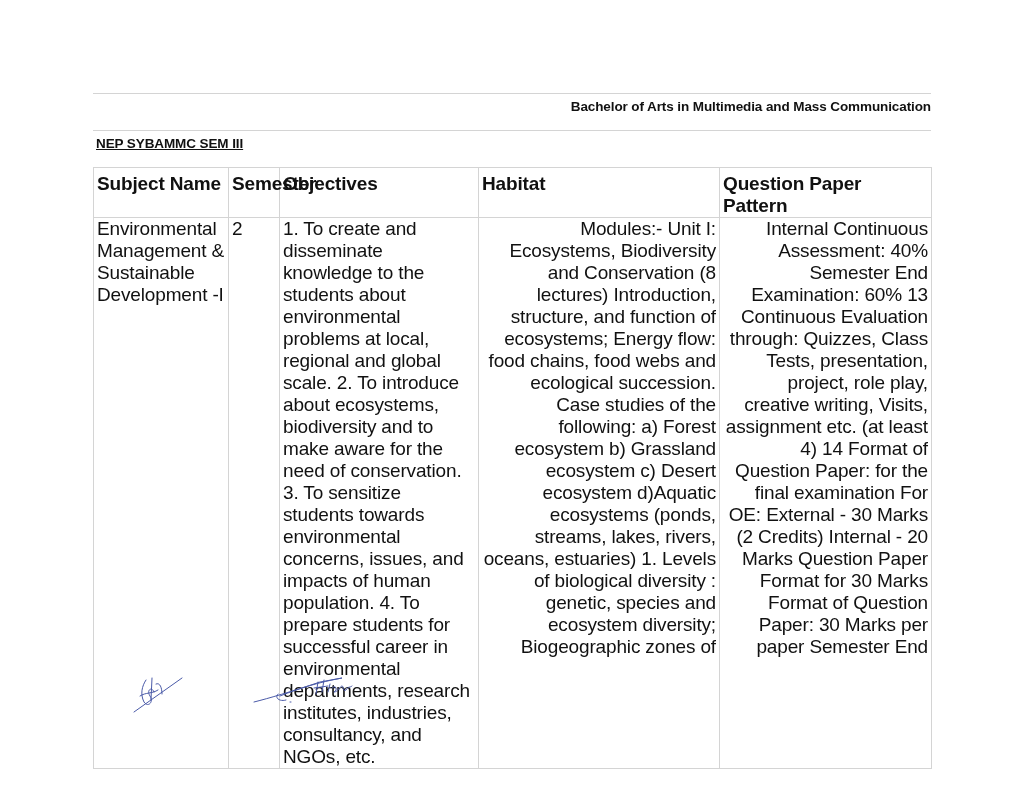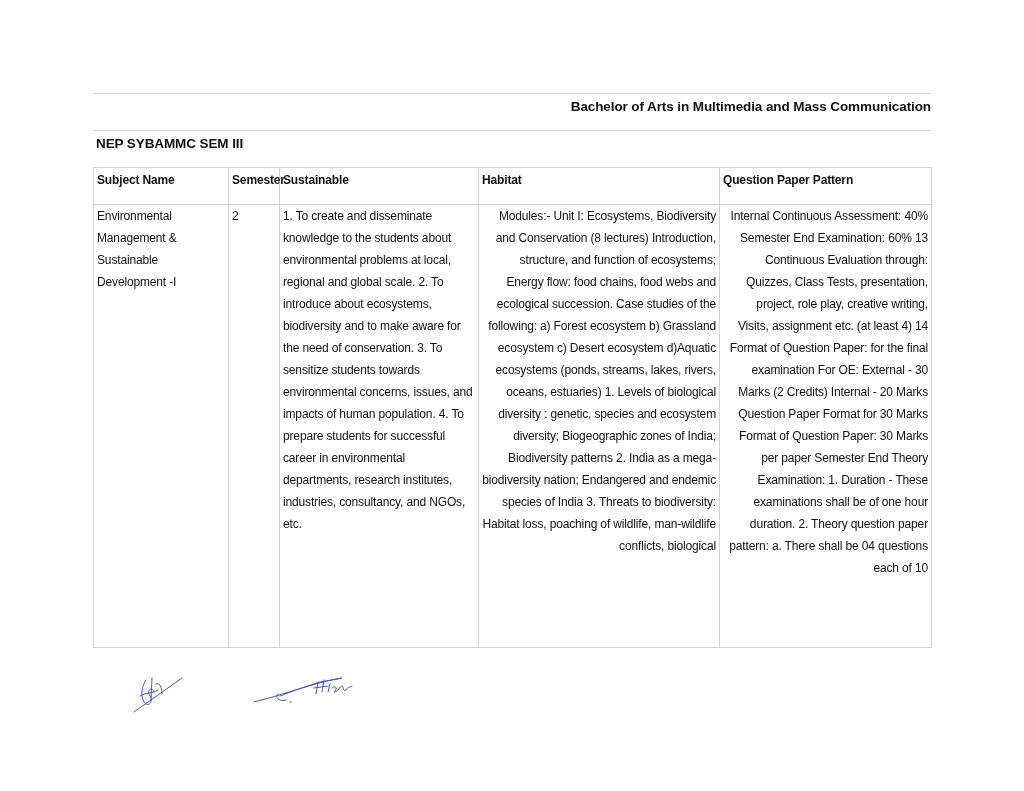--- a/index.html
+++ b/index.html
@@ -27,30 +27,30 @@
       height: 37px;
       border-top: 1px solid #d4d4d4;
       box-sizing: border-box;
       font-size: 13.5px;
       font-weight: bold;
       padding-left: 3px;
       padding-top: 5px;
       letter-spacing: -0.1px;
     }
     .banner-1 { top: 93px; text-align: right; }
-    .banner-2 { top: 130px; }
+    .banner-2 { top: 130px; text-decoration: underline; }
 
     table.syllabus {
       position: absolute;
       left: 93px;
       top: 167px;
       border-collapse: collapse;
       table-layout: fixed;
       width: 838px;
-      font-size: 12px;
+      font-size: 19px;
       letter-spacing: -0.15px;
       padding-left: 44px;
     }
     table.syllabus th, table.syllabus td {
       border: 1px solid #d4d4d4;
       padding: 0 3px;
       vertical-align: top;
       text-align: left;
     }
     table.syllabus th {
@@ -107,21 +107,21 @@
       <col class="c1">
         <col class="c2">
         <col class="c3">
         <col class="c4">
         <col class="c5">
     </colgroup>
     <thead>
       <tr>
         <th>Subject Name</th>
         <th>Semester</th>
-        <th>Sustainable</th>
+        <th>Objectives</th>
         <th>Habitat</th>
         <th>Question Paper Pattern</th>
       </tr>
     </thead>
     <tbody>
       <tr>
         <td class="cell-subject">Environmental Management &amp; Sustainable Development -I</td>
         <td class="cell-credits">2</td>
         <td class="cell-objectives">1. To create and disseminate knowledge to the students about environmental problems at local, regional and global scale. 2. To introduce about ecosystems, biodiversity and to make aware for the need of conservation. 3. To sensitize students towards environmental concerns, issues, and impacts of human population. 4. To prepare students for successful career in environmental departments, research institutes, industries, consultancy, and NGOs, etc.</td>
         <td class="cell-syllabus">

